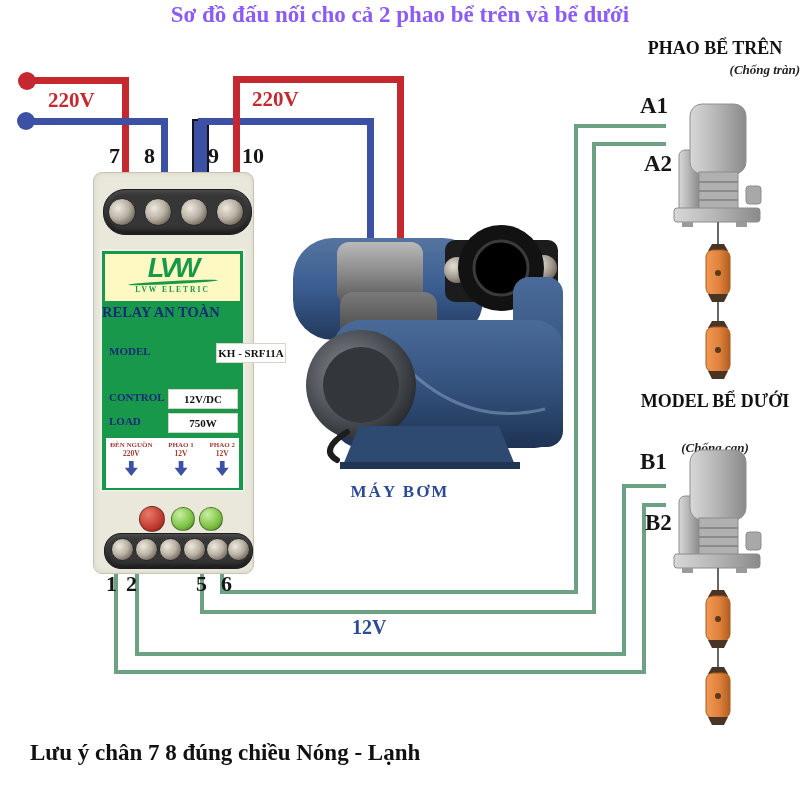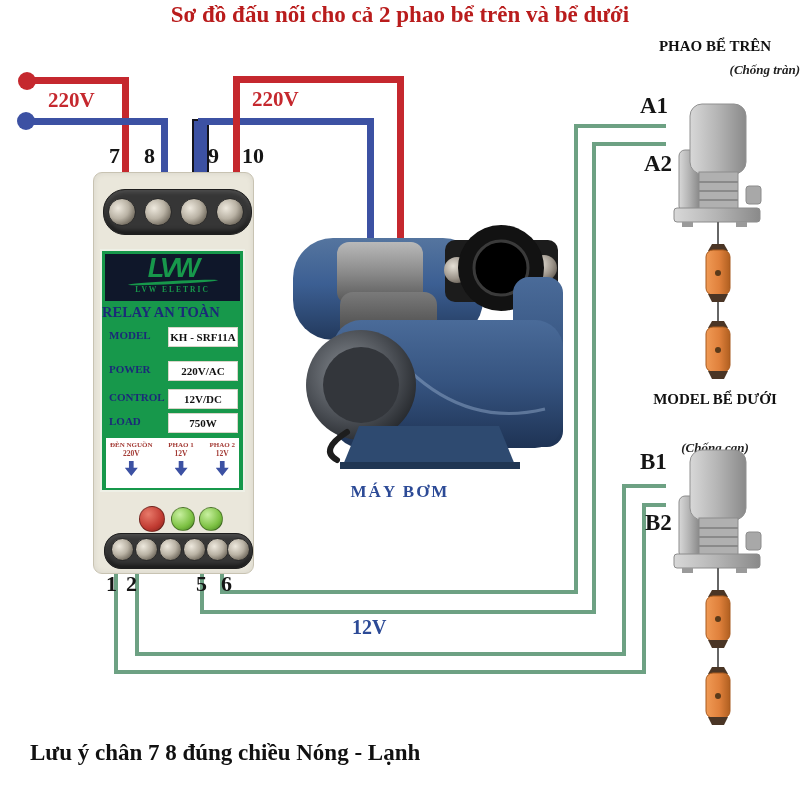--- a/index.html
+++ b/index.html
@@ -11,43 +11,43 @@
   .w.red{background:var(--wire-red);}
   .w.blue{background:var(--wire-blue);}
   .w.green{background:var(--wire-green);}
   .dot{position:absolute;width:18px;height:18px;border-radius:50%;}
   .dot.red{background:var(--wire-red);}
   .dot.blue{background:var(--wire-blue);}
   .t9bar{position:absolute;left:192px;top:119px;width:13px;height:55px;
          background:var(--wire-blue);border:2px solid #14141c;}
   
   .title{position:absolute;left:0;right:0;top:2px;text-align:center;
-         font-size:23px;font-weight:bold;color:#b91c1c;}
+         font-size:23px;font-weight:bold;color:#8b5cf6;}
   .note{position:absolute;left:30px;top:740px;font-size:23px;font-weight:bold;color:#111;}
   .vlabel{position:absolute;font-size:21px;font-weight:bold;color:var(--wire-red);}
   .pin{position:absolute;font-size:22px;font-weight:bold;color:#151515;line-height:1;}
   .lbl12v{position:absolute;left:352px;top:616px;font-size:20px;font-weight:bold;color:var(--navy-12v);}
   .pumplbl{position:absolute;left:310px;top:482px;width:180px;text-align:center;
            font-size:17px;font-weight:bold;letter-spacing:2px;color:var(--navy-12v);}
-  .ftitle{position:absolute;width:170px;text-align:center;font-size:15px;font-weight:bold;color:#111;}
+  .ftitle{position:absolute;width:170px;text-align:center;font-size:18px;font-weight:bold;color:#111;}
   .fsub{position:absolute;width:170px;text-align:center;font-size:13px;font-style:italic;font-weight:bold;color:#222;}
   .fpin{position:absolute;font-size:23px;font-weight:bold;color:#151515;line-height:1;}
   
   .relay-body{position:absolute;left:93px;top:172px;width:159px;height:400px;
               background:#eae7db;border:1px solid #c8c3b2;border-radius:9px;
               box-shadow:inset 0 0 6px rgba(0,0,0,0.08);}
   .tblock{position:absolute;background:#363636;border:1px solid #1e1e1e;
           box-shadow:inset 0 2px 4px rgba(255,255,255,0.15), inset 0 -3px 5px rgba(0,0,0,0.6);}
   .tblock.top{left:103px;top:189px;width:147px;height:44px;border-radius:22px;}
   .tblock.bottom{left:104px;top:533px;width:147px;height:34px;border-radius:17px;}
   .screw{position:absolute;border-radius:50%;border:1px solid #2a2a2a;
          background:radial-gradient(circle at 35% 35%, #eee9de, #b9b2a4 45%, #6f685c 78%, #4a453c);}
   .label{position:absolute;left:100px;top:249px;width:145px;height:243px;
          background:var(--label-green);border:2px solid #eef0e6;box-sizing:border-box;}
-  .logo-box{position:absolute;left:3px;top:3px;width:135px;height:47px;background:#0f172a;
+  .logo-box{position:absolute;left:3px;top:3px;width:135px;height:47px;background:#fef9c3;
             text-align:center;}
   .logo-main{font-family:"Liberation Sans","DejaVu Sans",sans-serif;font-size:27px;line-height:29px;
              font-weight:bold;font-style:italic;letter-spacing:-3px;color:var(--label-green);}
   .logo-swoosh{width:90px;height:3px;background:var(--label-green);margin:-2px auto 1px auto;
                border-radius:50%;transform:rotate(-3deg);}
   .logo-sub{font-size:7.5px;font-weight:bold;letter-spacing:2px;color:var(--label-green);}
   .relay-name{position:absolute;left:0;top:53px;width:100%;text-align:left;
               font-size:14.5px;font-weight:bold;color:var(--navy);}
   .spec-row{position:absolute;left:0;width:100%;height:20px;}
   .spec-label{position:absolute;left:7px;top:2px;font-size:11px;font-weight:bold;color:var(--navy);
@@ -130,27 +130,23 @@
   <div class="screw" style="left:180px;top:198px;width:26px;height:26px;"></div>
   <div class="screw" style="left:216px;top:198px;width:26px;height:26px;"></div>
 
   <div class="label">
     <div class="logo-box">
       <div class="logo-main">LVW</div>
       <div class="logo-swoosh"></div>
       <div class="logo-sub">LVW ELETRIC</div>
     </div>
     <div class="relay-name">RELAY AN TOÀN</div>
-    <div class="spec-row" style="top:76px;">
+    <div class="spec-row" style="top:92px;padding-left:48px;">
       <span class="spec-label">MODEL</span>
       <span class="spec-value">KH - SRF11A</span>
-    </div>
-    <div class="spec-row" style="top:110px;">
-      <span class="spec-label">POWER</span>
-      <span class="spec-value">220V/AC</span>
     </div>
     <div class="spec-row" style="top:138px;">
       <span class="spec-label">CONTROL</span>
       <span class="spec-value">12V/DC</span>
     </div>
     <div class="spec-row" style="top:162px;">
       <span class="spec-label">LOAD</span>
       <span class="spec-value">750W</span>
     </div>
     <div class="ind-strip">

